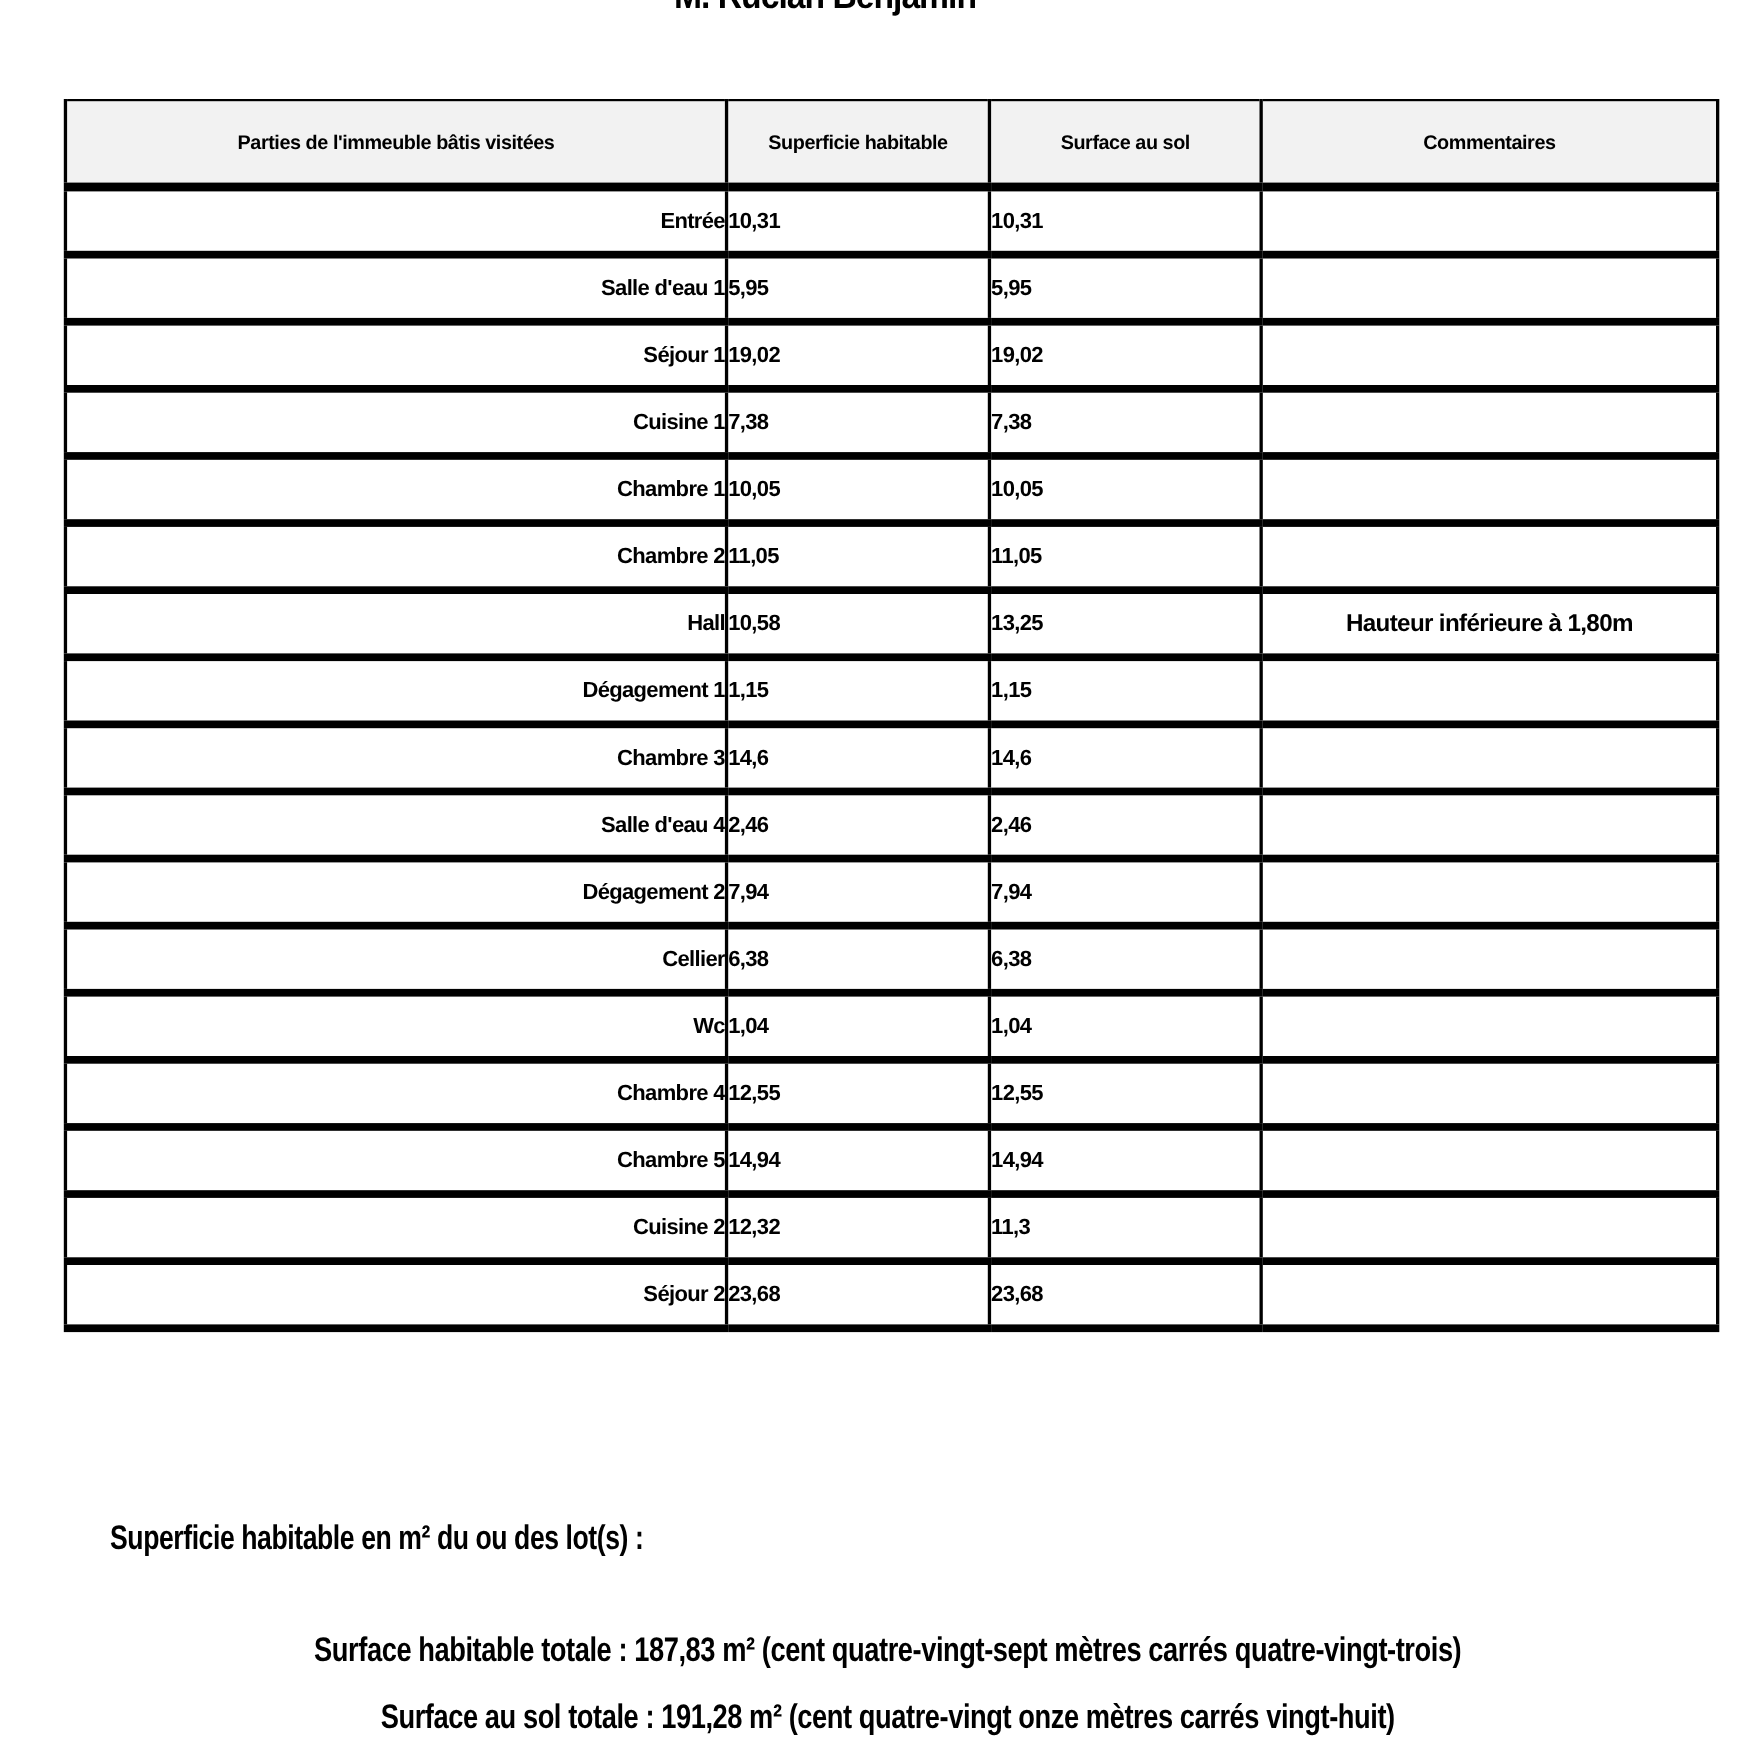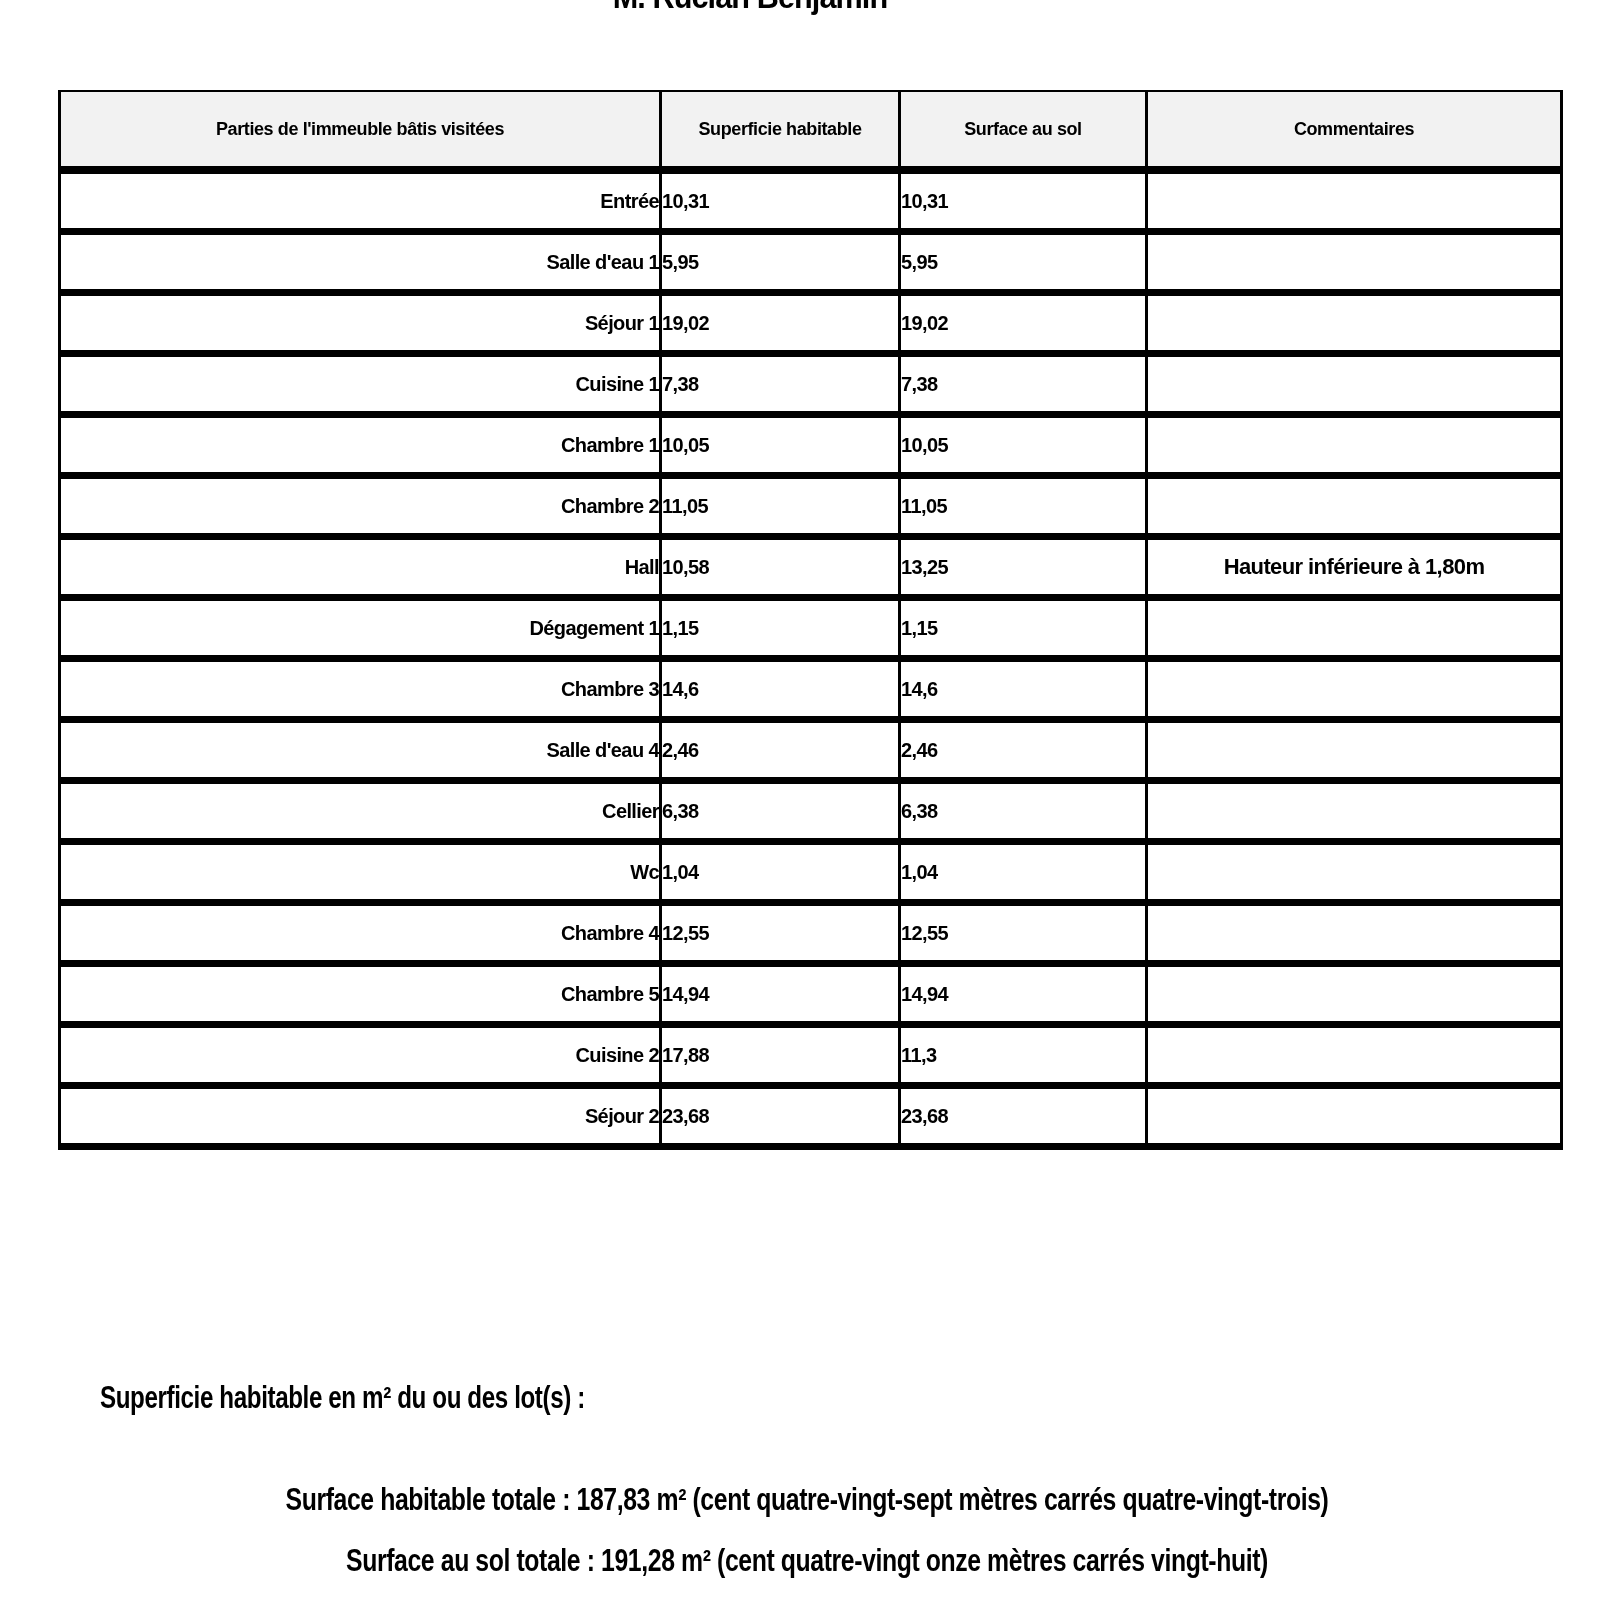--- a/index.html
+++ b/index.html
@@ -190,20 +190,26 @@
       <td class="comment"></td>
     </tr>
 
     <tr>
       <td class="name">Salle d'eau 4</td>
       <td class="num">2,46</td>
       <td class="num">2,46</td>
       <td class="comment"></td>
     </tr>
 
+    <tr>
+      <td class="name">Dégagement 2</td>
+      <td class="num">7,94</td>
+      <td class="num">7,94</td>
+      <td class="comment"></td>
+    </tr>
 
     <tr>
       <td class="name">Cellier</td>
       <td class="num">6,38</td>
       <td class="num">6,38</td>
       <td class="comment"></td>
     </tr>
 
     <tr>
       <td class="name">Wc</td>
@@ -222,21 +228,21 @@
 
     <tr>
       <td class="name">Chambre 5</td>
       <td class="num">14,94</td>
       <td class="num">14,94</td>
       <td class="comment"></td>
     </tr>
 
     <tr>
       <td class="name">Cuisine 2</td>
-      <td class="num">17,88</td>
+      <td class="num">12,32</td>
       <td class="num">11,3</td>
       <td class="comment"></td>
     </tr>
 
     <tr>
       <td class="name">Séjour 2</td>
       <td class="num">23,68</td>
       <td class="num">23,68</td>
       <td class="comment"></td>
     </tr>

